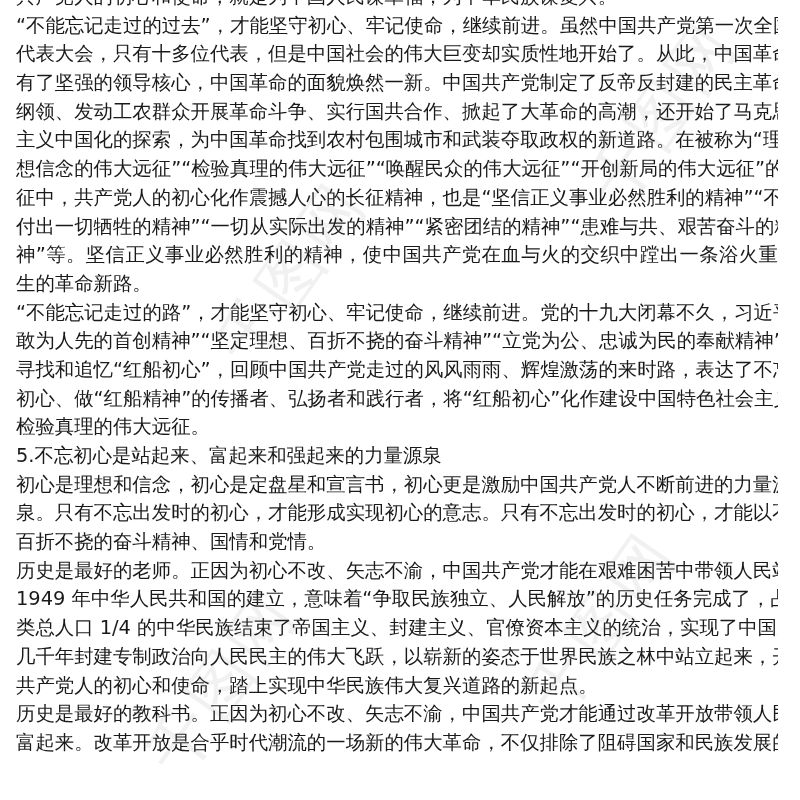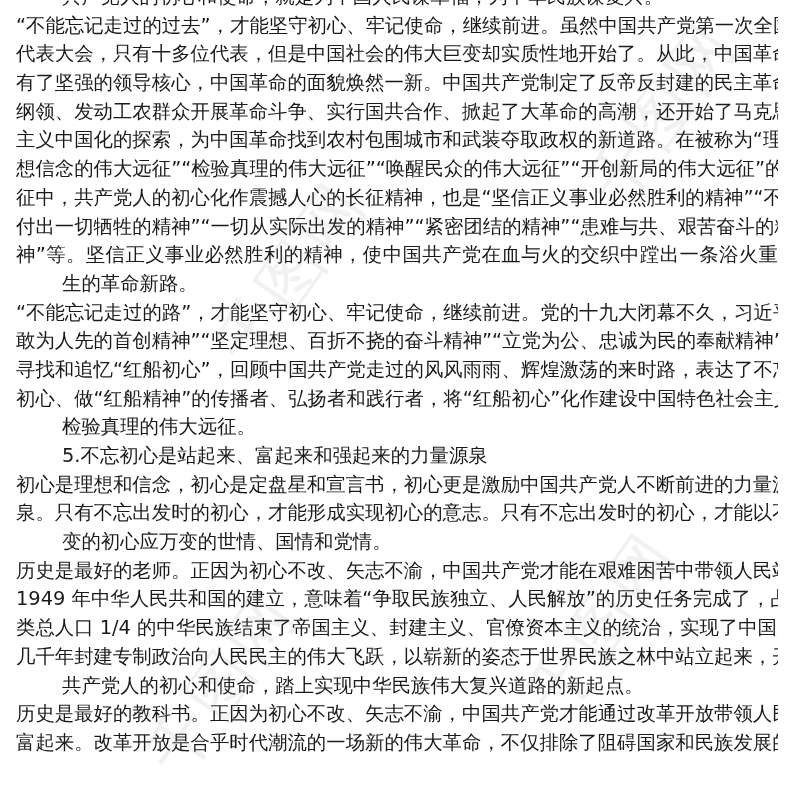--- a/index.html
+++ b/index.html
@@ -33,21 +33,20 @@
     height: 28.7px;
     line-height: 28.7px;
     font-size: 19.4px;
     white-space: nowrap;
     text-align: justify;
     text-align-last: justify;
     overflow: hidden;
   }
   .line.last {
     text-align-last: left;
-    margin-left: 46px;
   }
   .watermark {
     position: absolute;
     font-size: 64px;
     color: rgba(120,120,120,0.10);
     transform: rotate(-55deg);
     white-space: nowrap;
     pointer-events: none;
     font-family: "DejaVu Sans", sans-serif;
     letter-spacing: 4px;
@@ -70,21 +69,21 @@
       <div class="line">神”等。坚信正义事业必然胜利的精神，使中国共产党在血与火的交织中蹚出一条浴火重</div>
       <div class="line last">生的革命新路。</div>
       <div class="line">“不能忘记走过的路”，才能坚守初心、牢记使命，继续前进。党的十九大闭幕不久，习近平</div>
       <div class="line">敢为人先的首创精神”“坚定理想、百折不挠的奋斗精神”“立党为公、忠诚为民的奉献精神”，</div>
       <div class="line">寻找和追忆“红船初心”，回顾中国共产党走过的风风雨雨、辉煌激荡的来时路，表达了不忘</div>
       <div class="line">初心、做“红船精神”的传播者、弘扬者和践行者，将“红船初心”化作建设中国特色社会主义</div>
       <div class="line last">检验真理的伟大远征。</div>
       <div class="line last">5.不忘初心是站起来、富起来和强起来的力量源泉</div>
       <div class="line">初心是理想和信念，初心是定盘星和宣言书，初心更是激励中国共产党人不断前进的力量源</div>
       <div class="line">泉。只有不忘出发时的初心，才能形成实现初心的意志。只有不忘出发时的初心，才能以不</div>
-      <div class="line last">变的初心应万变的世情、国情和党情。</div>
+      <div class="line last">百折不挠的奋斗精神、国情和党情。</div>
       <div class="line">历史是最好的老师。正因为初心不改、矢志不渝，中国共产党才能在艰难困苦中带领人民站</div>
       <div class="line">1949 年中华人民共和国的建立，意味着“争取民族独立、人民解放”的历史任务完成了，占人</div>
       <div class="line">类总人口 1/4 的中华民族结束了帝国主义、封建主义、官僚资本主义的统治，实现了中国从</div>
       <div class="line">几千年封建专制政治向人民民主的伟大飞跃，以崭新的姿态于世界民族之林中站立起来，开</div>
       <div class="line last">共产党人的初心和使命，踏上实现中华民族伟大复兴道路的新起点。</div>
       <div class="line">历史是最好的教科书。正因为初心不改、矢志不渝，中国共产党才能通过改革开放带领人民</div>
       <div class="line">富起来。改革开放是合乎时代潮流的一场新的伟大革命，不仅排除了阻碍国家和民族发展的</div>
     </div>
   <div id="watermarks">
       <div class="watermark" style="left: 190px; top: 230px;">千图网</div>

